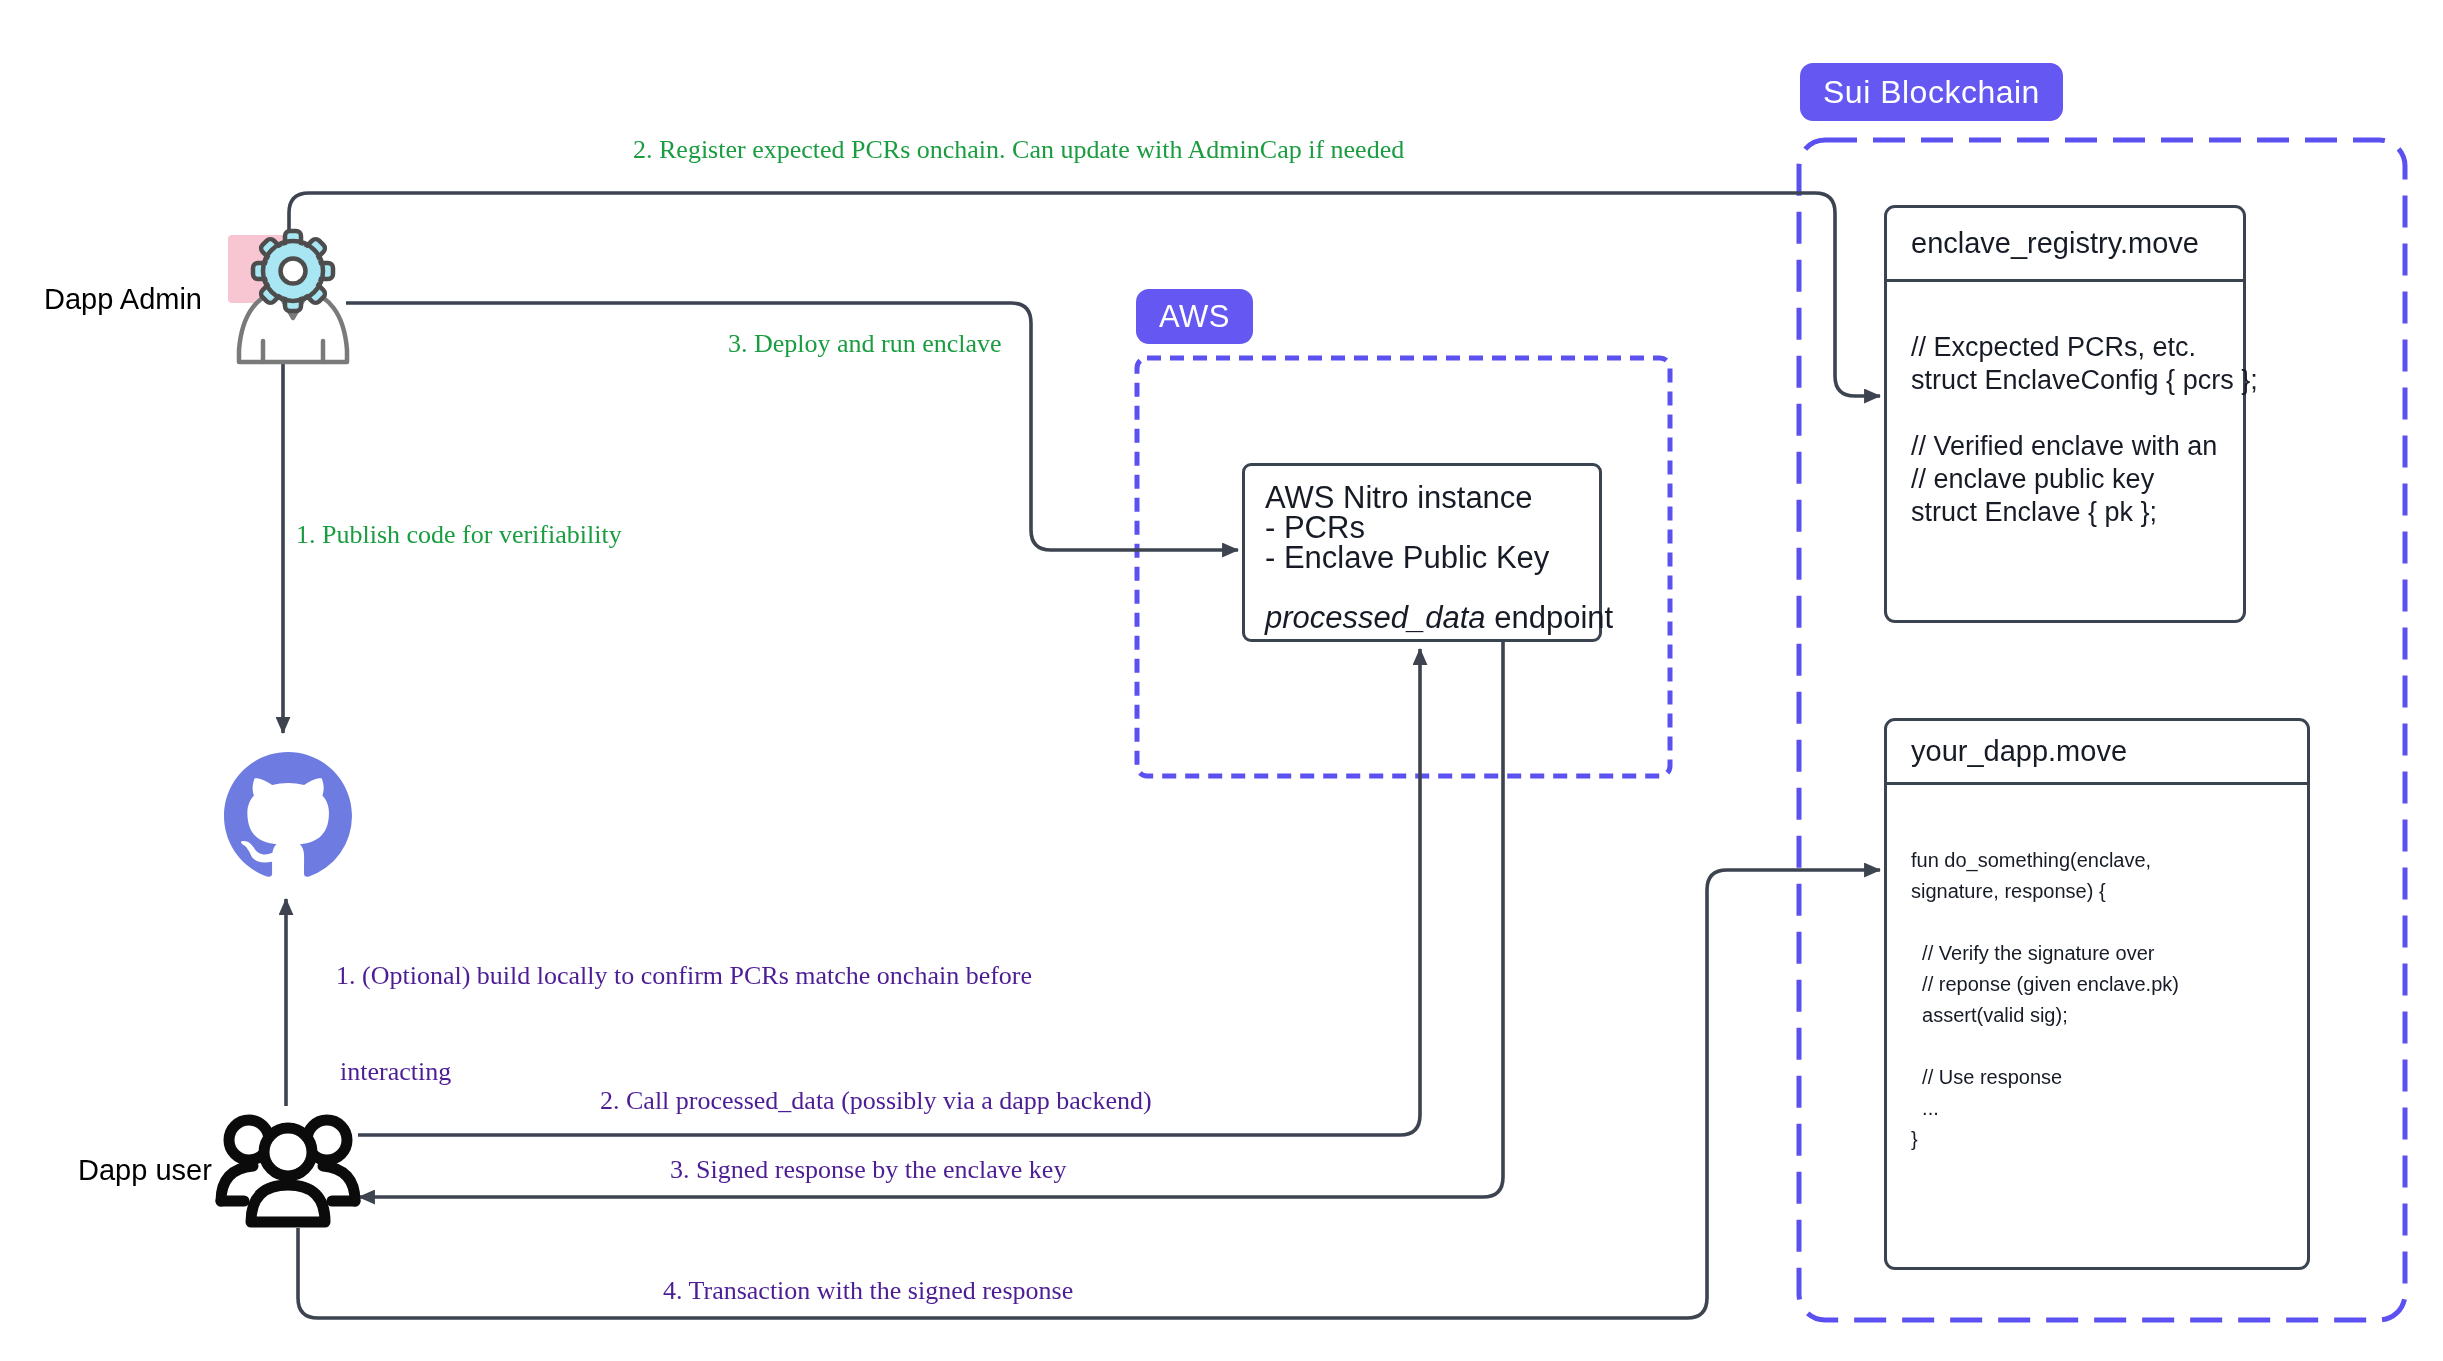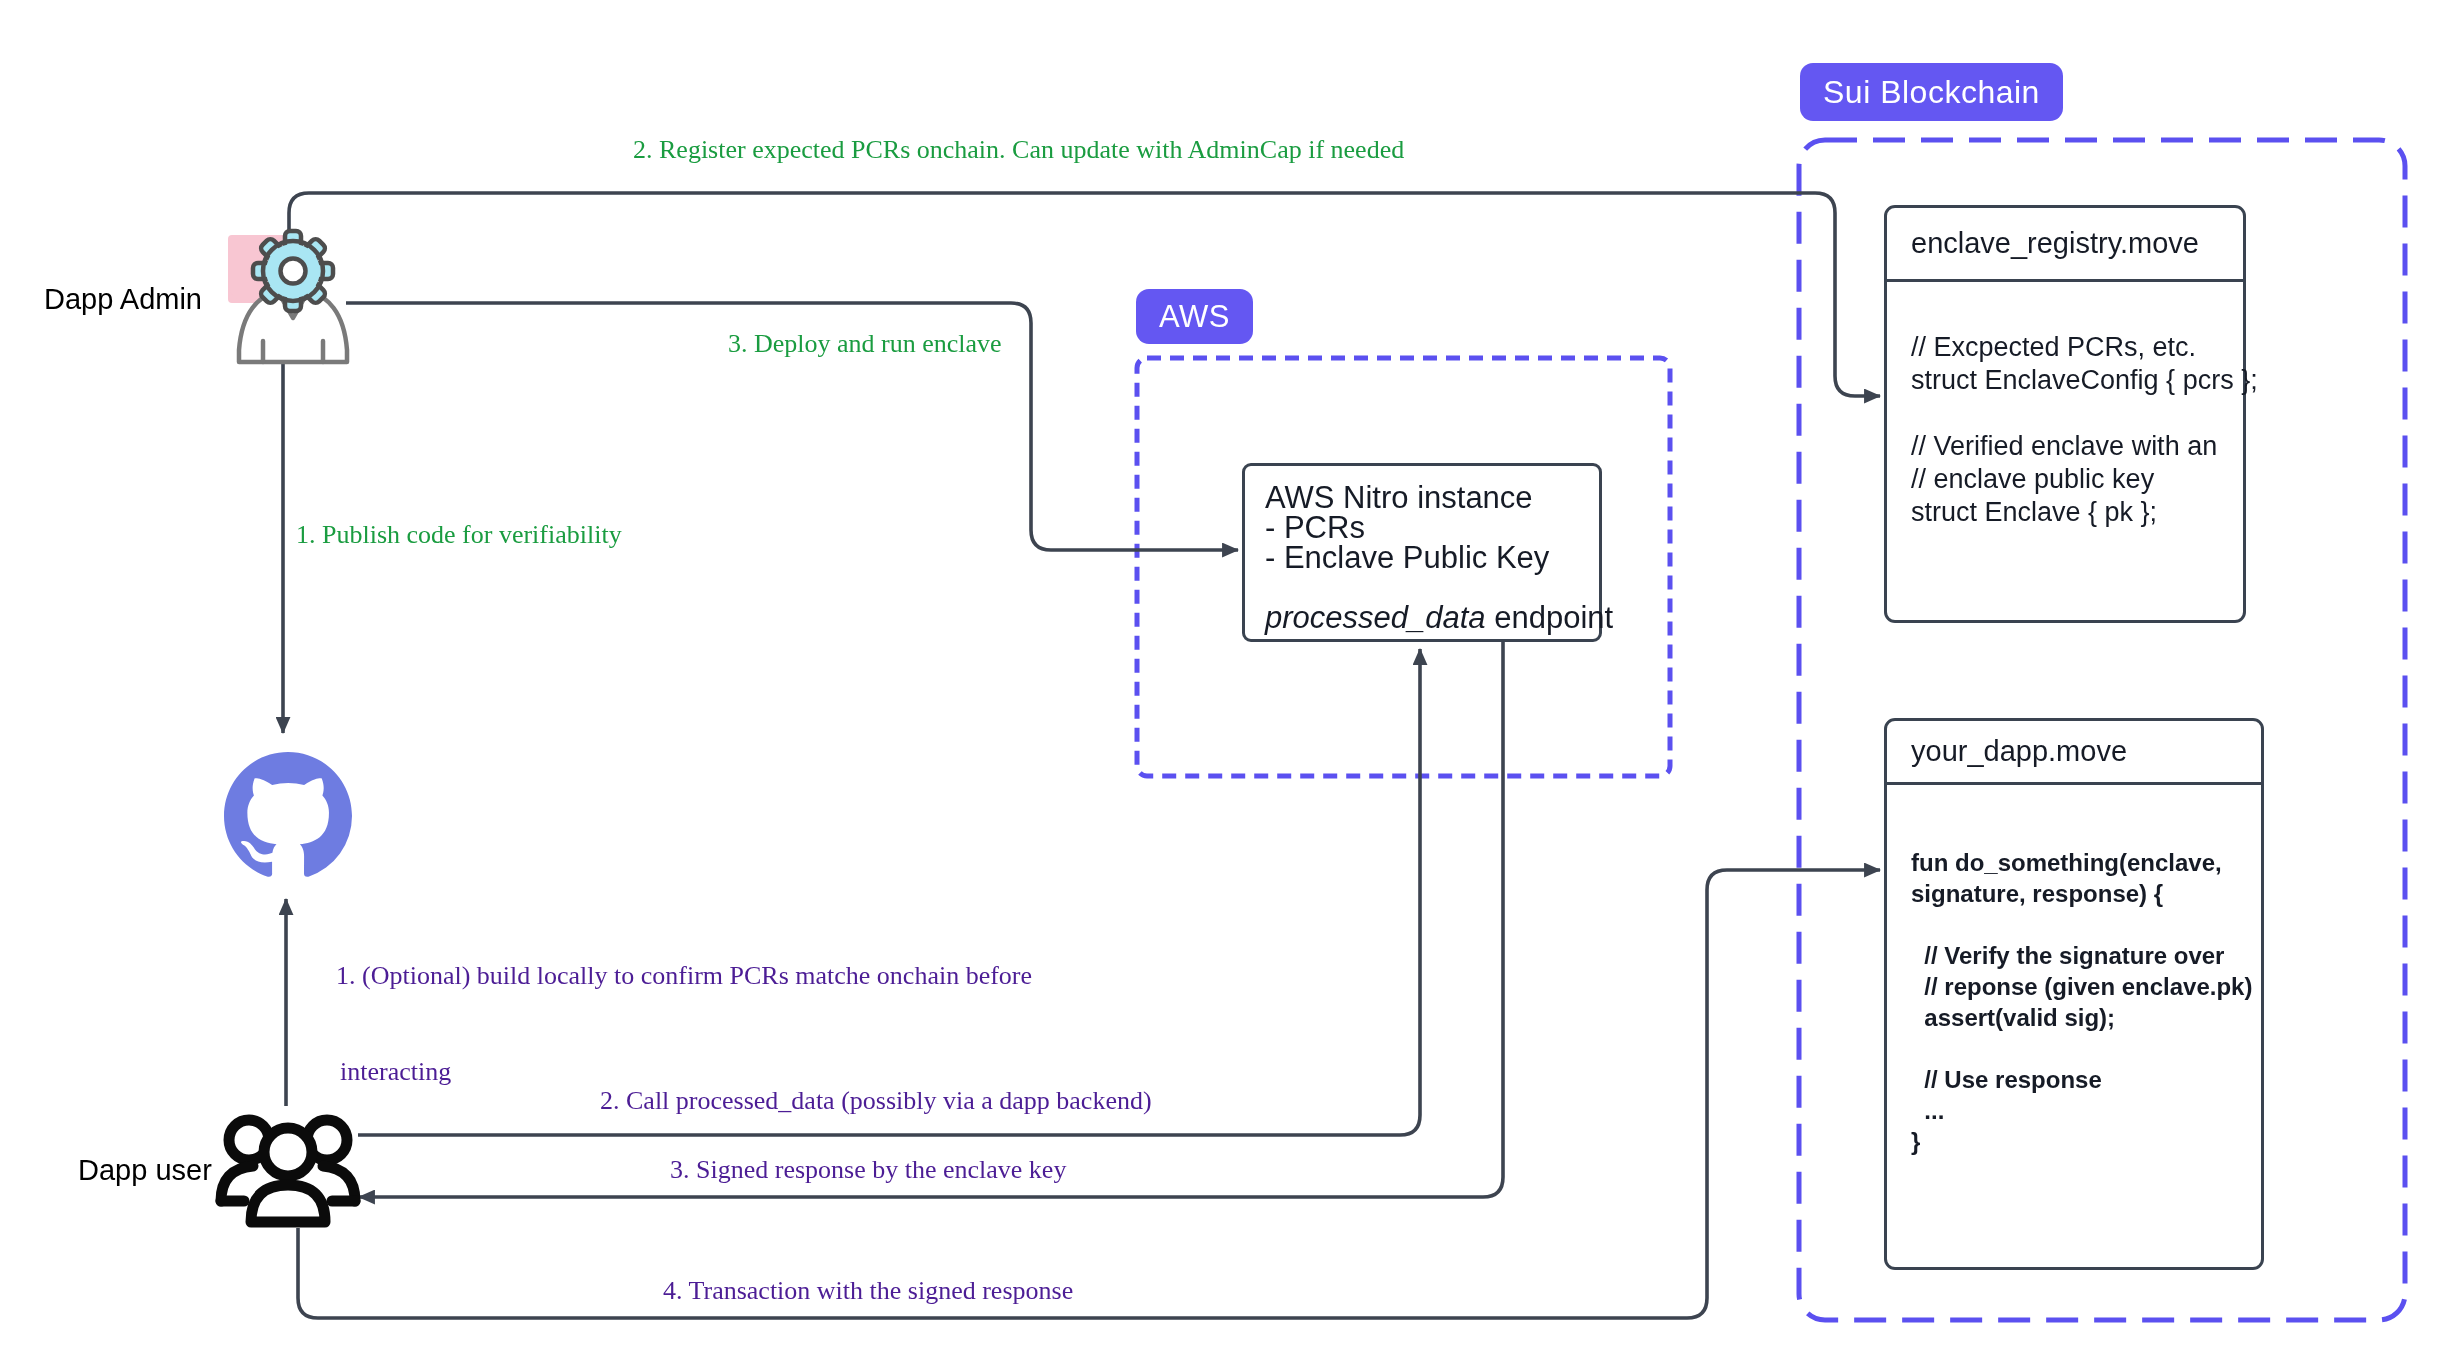--- a/index.html
+++ b/index.html
@@ -25,24 +25,24 @@
   }
   .node-title {
     font-size:29px; padding-left:24px; border-bottom:3px solid #3a4350;
     display:flex; align-items:center; white-space:pre;
   }
   #registry-box { left:1884px; top:205px; width:362px; height:418px; }
   #registry-box .node-title { height:71px; }
   #registry-body { padding:50px 0 0 24px; }
   #registry-body .cline { height:33px; font-size:27px; white-space:pre; }
 
-  #dapp-box { left:1884px; top:718px; width:380px; height:552px; }
+  #dapp-box { left:1884px; top:718px; width:426px; height:552px; }
   #dapp-box .node-title { height:61px; }
   #dapp-body { padding:64px 0 0 24px; }
-  #dapp-body .cline { height:31px; font-size:24px; white-space:pre;font-weight:bold; }
+  #dapp-body .cline { height:31px; font-size:20px; white-space:pre; }
 
   #nitro-box { left:1242px; top:463px; width:360px; height:179px; border-radius:9px; }
   #nitro-body { padding:14px 0 0 20px; }
   #nitro-body .cline { height:30px; font-size:31px; white-space:pre; }
   .ital { font-style:italic; }
 
   
   .actor-label { position:absolute; color:#000000; font-size:29px; white-space:pre; }
   #admin-label { left:44px; top:283px; }
   #user-label  { left:78px; top:1148px;margin-top:6px; }

